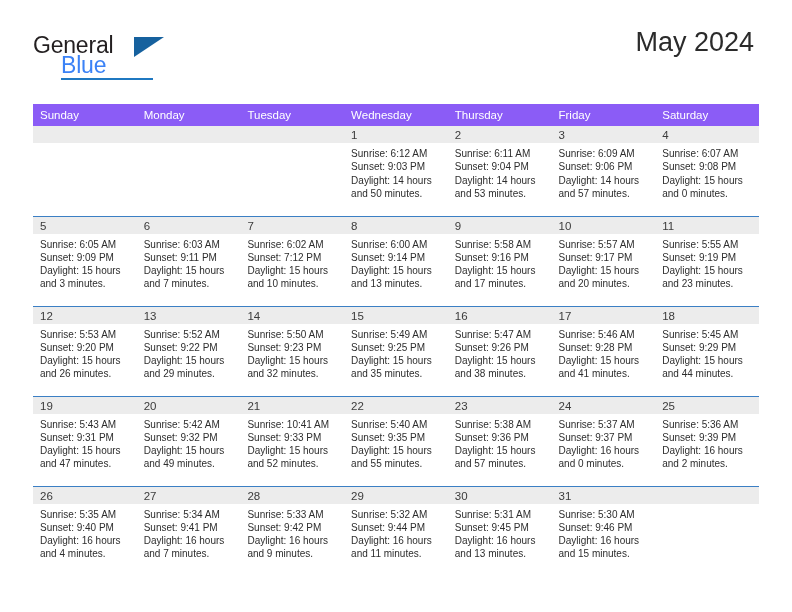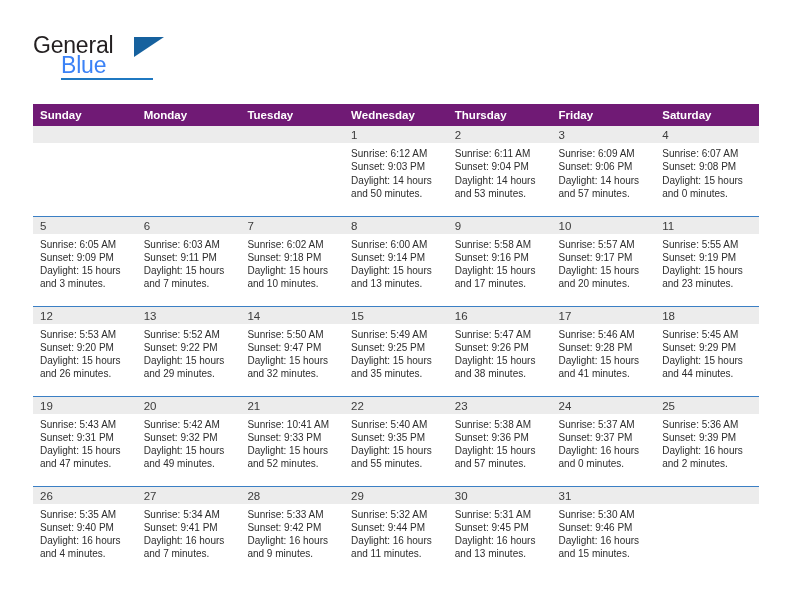--- a/index.html
+++ b/index.html
@@ -90,24 +90,24 @@
   
   .calendar {
     position: absolute;
     left: 33px;
     top: 104px;
     width: 726px;
     border-collapse: collapse;
     table-layout: fixed;
   }
   .calendar th {
-    background: #701a75;
+    background: #8b5cf6;
     color: #ffffff;
     font-size: 11.5px;
-    font-weight: bold;
+    font-weight: normal;
     text-align: left;
     padding: 5px 0 5px 7px;
     height: 20px;
     box-sizing: border-box;
   }
   .calendar td {
     width: 103.7px;
     height: 90px;
     vertical-align: top;
     padding: 0;
@@ -148,20 +148,21 @@
   <div class="header">
 
     <div class="brand">
       <span class="brand-general">General</span>
       <span class="brand-mark"></span>
       <span class="brand-underline"></span>
       <span class="brand-blue">Blue</span>
     </div>
 
     <div class="title-block">
+      <h1 class="month-title">May 2024</h1>
     </div>
 
   </div>
 
   <table class="calendar">
     <thead>
       <tr>
         <th>Sunday</th>
         <th>Monday</th>
         <th>Tuesday</th>
@@ -253,21 +254,21 @@
               <div>Sunrise: 6:03 AM</div>
               <div>Sunset: 9:11 PM</div>
               <div>Daylight: 15 hours</div>
               <div>and 7 minutes.</div>
             </div>
           </td>
           <td>
             <div class="daynum">7</div>
             <div class="cell-body">
               <div>Sunrise: 6:02 AM</div>
-              <div>Sunset: 9:18 PM</div>
+              <div>Sunset: 7:12 PM</div>
               <div>Daylight: 15 hours</div>
               <div>and 10 minutes.</div>
             </div>
           </td>
           <td>
             <div class="daynum">8</div>
             <div class="cell-body">
               <div>Sunrise: 6:00 AM</div>
               <div>Sunset: 9:14 PM</div>
               <div>Daylight: 15 hours</div>
@@ -318,21 +319,21 @@
               <div>Sunrise: 5:52 AM</div>
               <div>Sunset: 9:22 PM</div>
               <div>Daylight: 15 hours</div>
               <div>and 29 minutes.</div>
             </div>
           </td>
           <td>
             <div class="daynum">14</div>
             <div class="cell-body">
               <div>Sunrise: 5:50 AM</div>
-              <div>Sunset: 9:47 PM</div>
+              <div>Sunset: 9:23 PM</div>
               <div>Daylight: 15 hours</div>
               <div>and 32 minutes.</div>
             </div>
           </td>
           <td>
             <div class="daynum">15</div>
             <div class="cell-body">
               <div>Sunrise: 5:49 AM</div>
               <div>Sunset: 9:25 PM</div>
               <div>Daylight: 15 hours</div>

